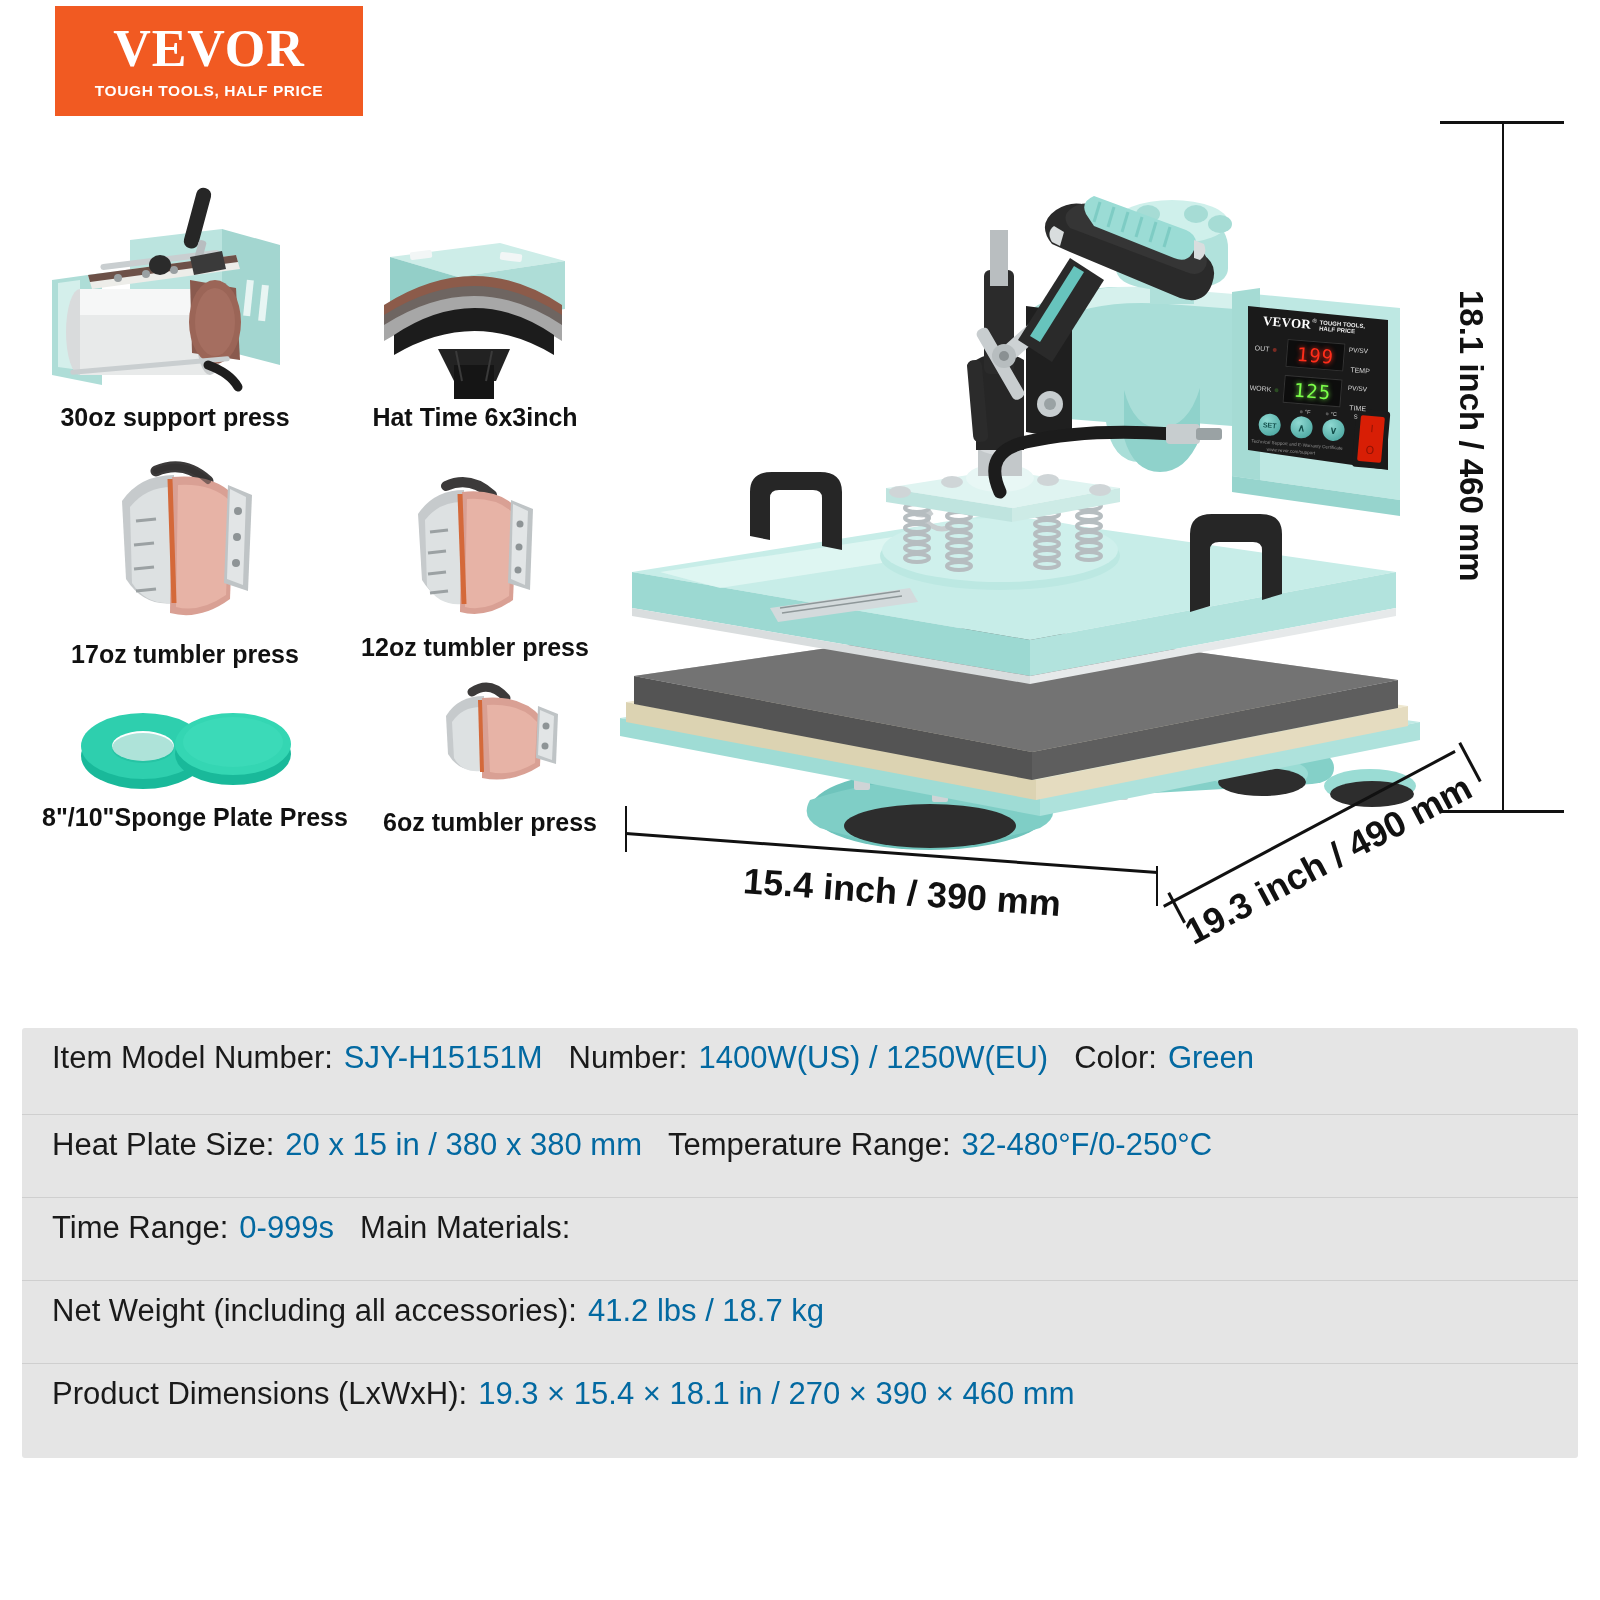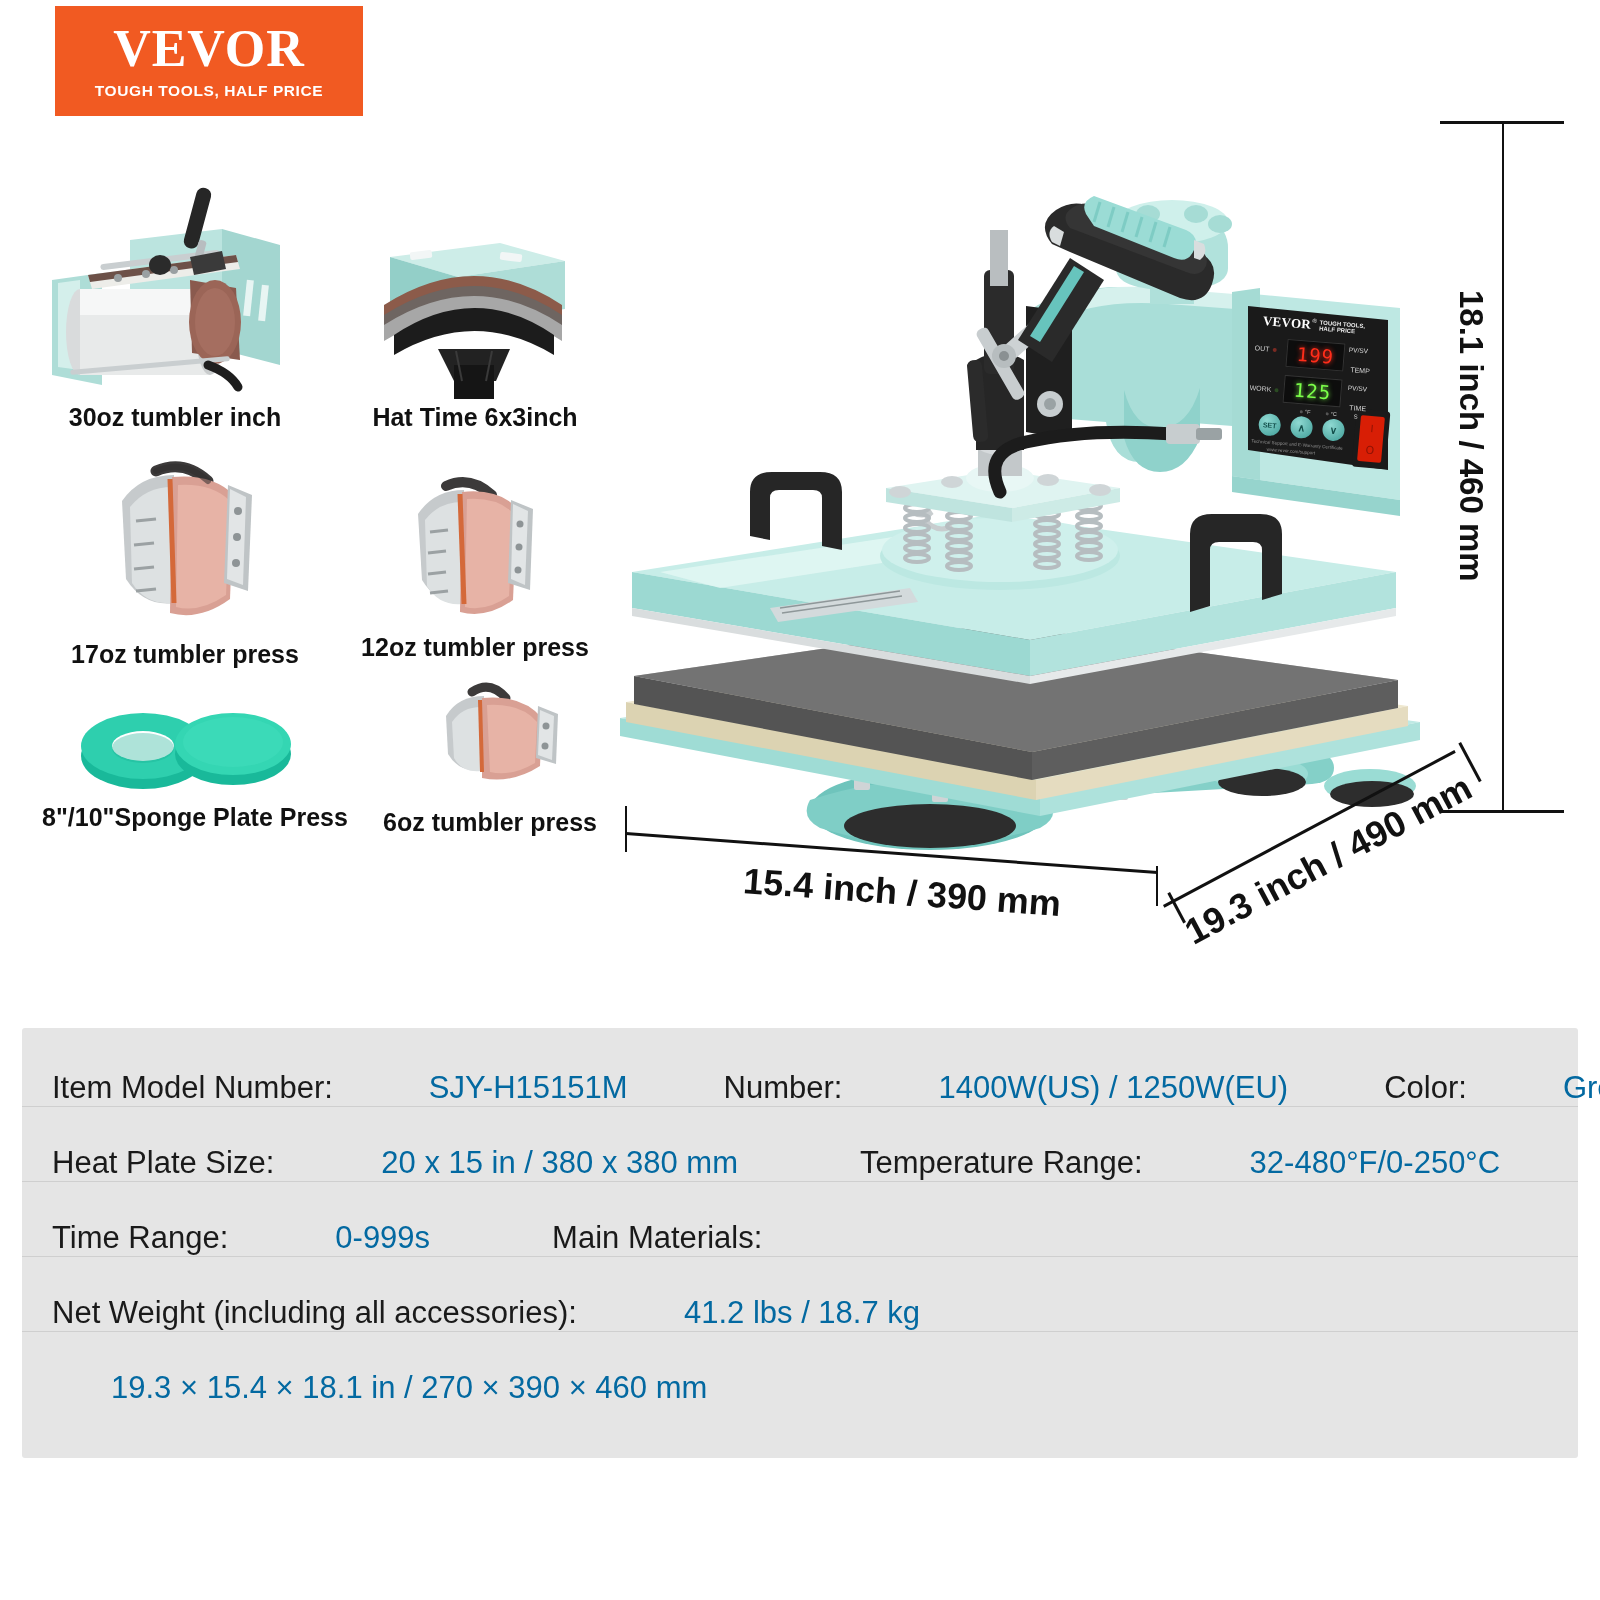--- a/index.html
+++ b/index.html
@@ -35,24 +35,23 @@
   .art{position:absolute;left:0;top:0;}
 
   
   #spec{
     position:absolute;left:22px;top:1028px;width:1556px;height:430px;
     background:#E5E5E5;border-radius:3px;
     padding:0;box-sizing:border-box;
   }
   .specrow{
     position:relative;
-    padding:4px 0 0 30px;
-    height:70px;display:flex;align-items:flex-end;
+    padding:12px 0 0 30px;
+    height:70px;display:flex;align-items:flex-start;
     border-bottom:1px solid #cfcfcf;
-    gap:48px;
   }
   .specrow:first-child{height:74px;}
   .specrow:last-child{border-bottom:none;}
   .lbl{font-size:31px;color:#1a1a1a;white-space:nowrap;}
   .val{font-size:31px;color:#0369a1;white-space:nowrap;}
   .gap{display:inline-block;width:26px;}
   .gapS{display:inline-block;width:11px;}
 
   
   .dimline{position:absolute;background:#111;}
@@ -105,21 +104,21 @@
       <rect x="30" y="178" width="160" height="5" rx="2.5" fill="#C9CED0" transform="rotate(-5 110 180)"></rect>
 
       <ellipse cx="120" cy="80" rx="11" ry="10" fill="#2B2B2B"></ellipse>
 
       <rect x="150" y="2" width="15" height="62" rx="7" fill="#262626" transform="rotate(15 157 33)"></rect>
       <rect x="156" y="55" width="8" height="24" rx="3" fill="#B8BDC0" transform="rotate(15 160 67)"></rect>
       <polygon points="150,72 182,66 186,84 154,90" fill="#3A3A3A"></polygon>
 
       <path d="M168,180 q22,8 30,22" stroke="#1E1E1E" stroke-width="9" fill="none" stroke-linecap="round"></path>
     </svg>
-    <div class="cap" style="top:218px;">30oz tumbler inch</div>
+    <div class="cap" style="top:218px;">30oz support press</div>
   </div>
 
   <div class="acc" style="left:350px;top:185px;width:250px;height:265px;">
     <svg class="art" width="250" height="215" viewBox="0 0 250 215">
 
       <polygon points="40,72 150,58 215,76 108,92" fill="#CDEDE8"></polygon>
       <polygon points="40,72 108,92 108,140 40,122" fill="#93CFC8"></polygon>
       <polygon points="108,92 215,76 215,124 108,140" fill="#AEDDD7"></polygon>
 
       <g fill="#F2F6F6">
@@ -551,19 +550,20 @@
       <span class="gapS"></span>
     </div>
 
     <div class="specrow">
       <span class="lbl">Net Weight (including all accessories):</span>
       <span class="gapS"></span>
       <span class="val">41.2 lbs / 18.7 kg</span>
     </div>
 
     <div class="specrow">
+      <span class="lbl">Product Dimensions (LxWxH):</span>
       <span class="gapS"></span>
       <span class="val">19.3 × 15.4 × 18.1 in / 270 × 390 × 460 mm</span>
     </div>
 
   </div>
 
 </div>
 
 </body></html>

